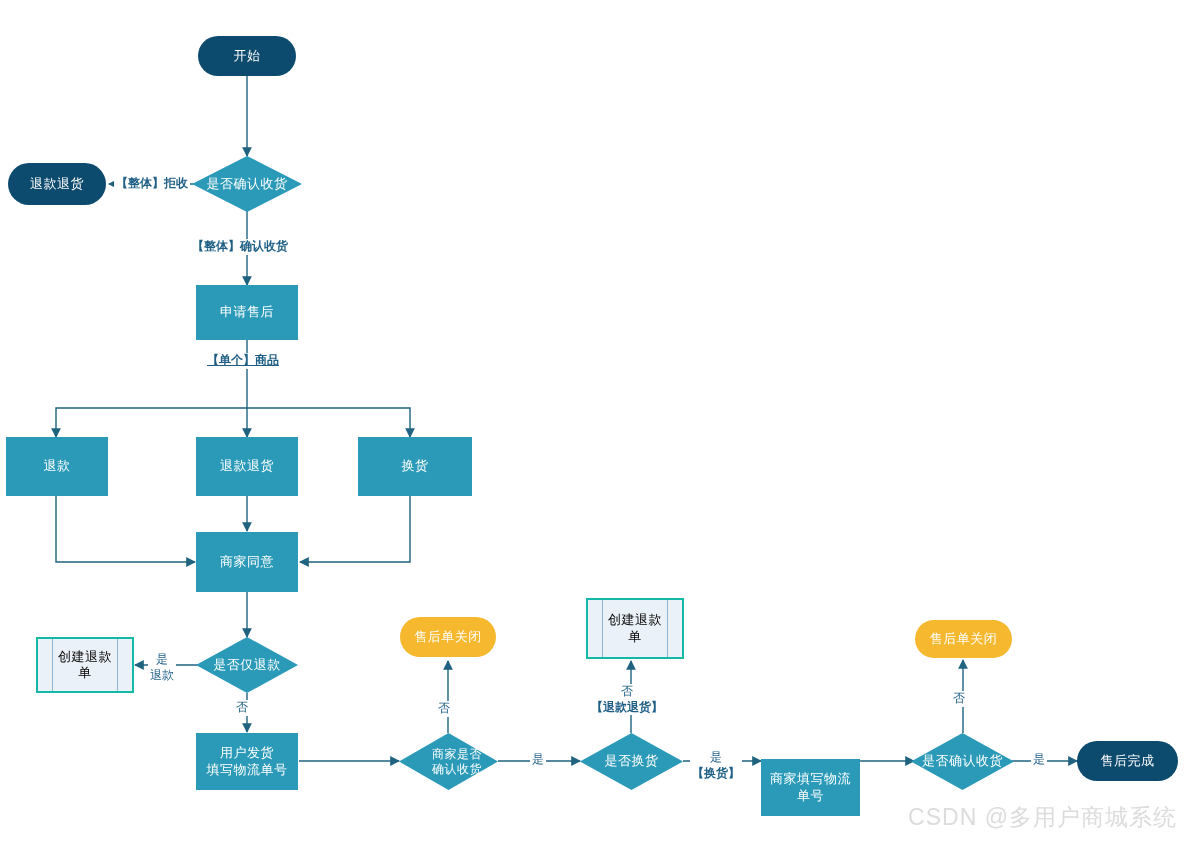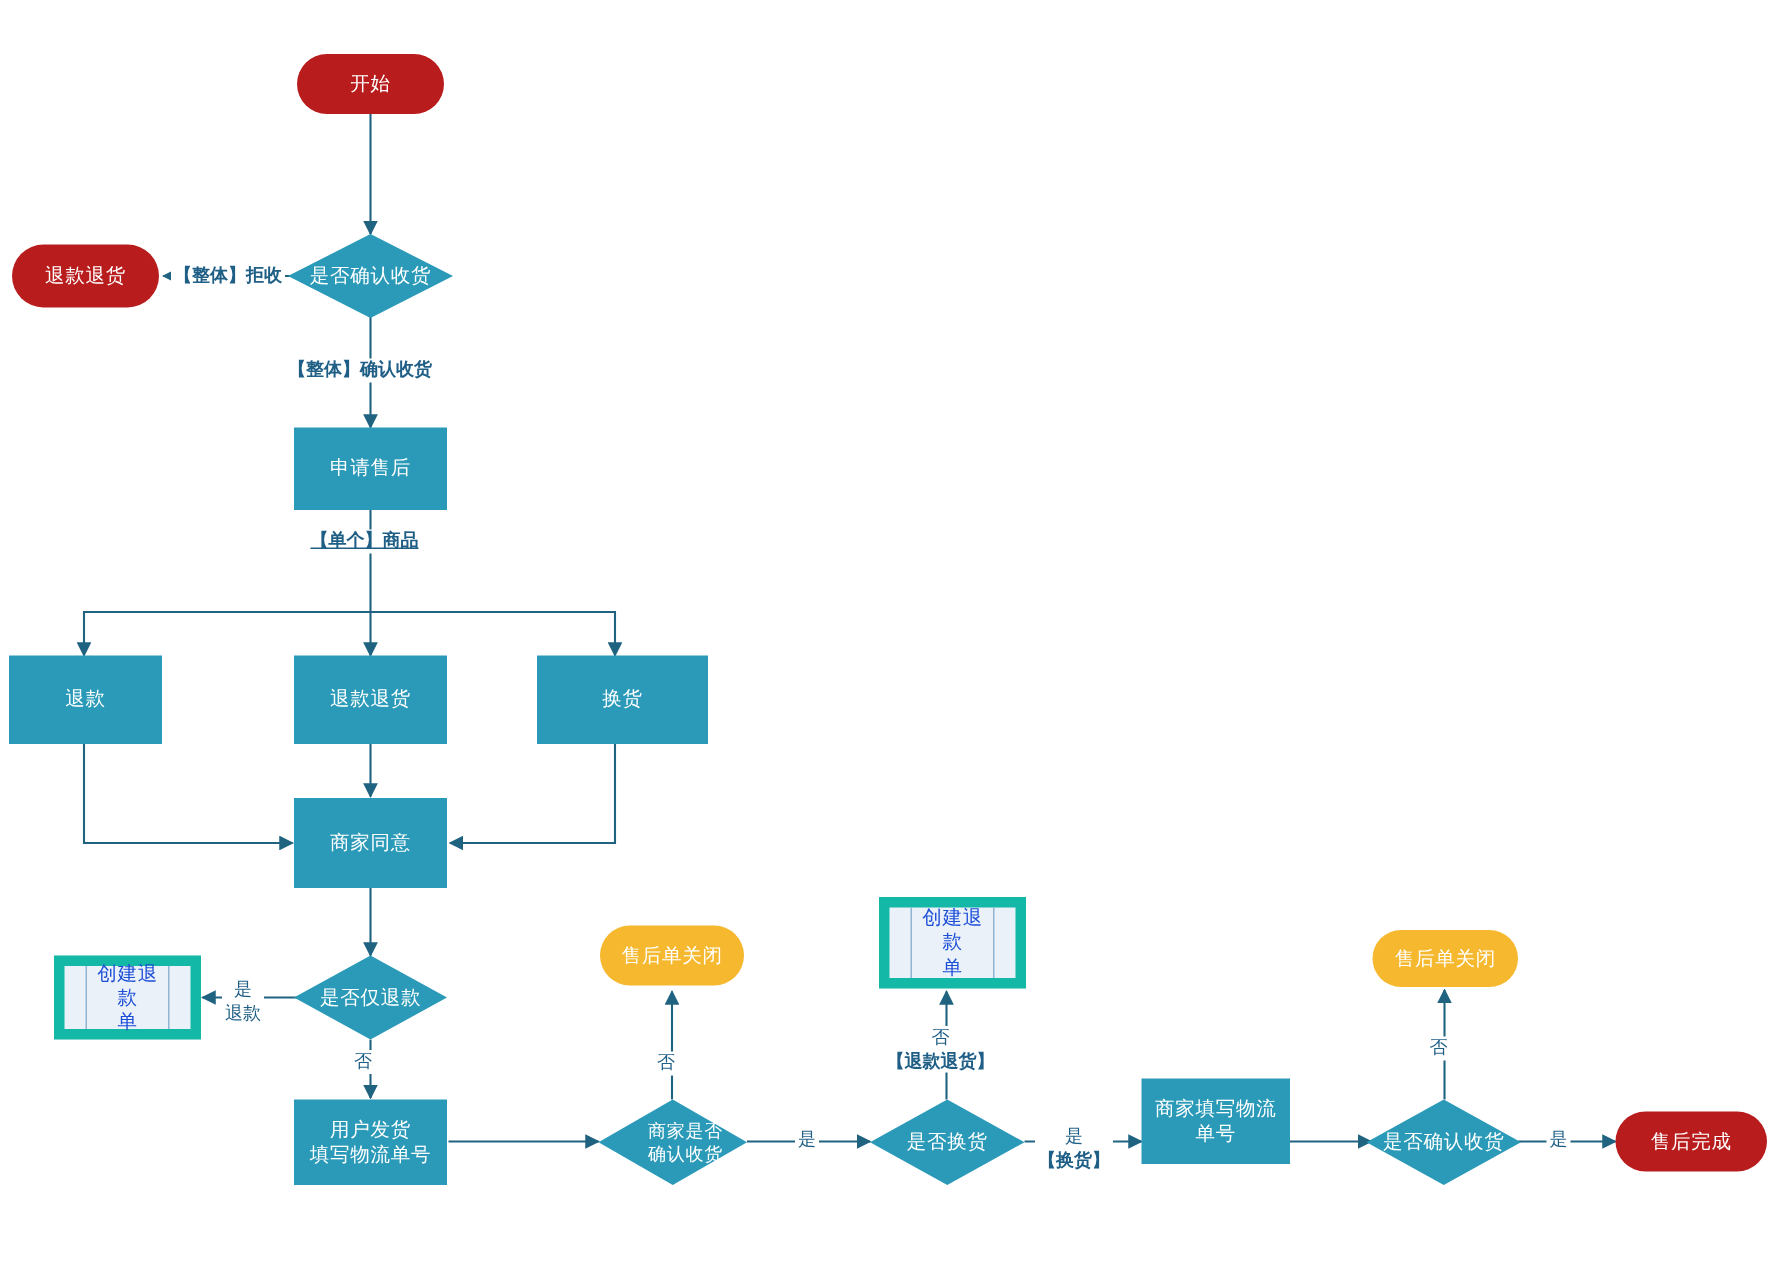--- a/index.html
+++ b/index.html
@@ -34,35 +34,35 @@
     justify-content: center;
     text-align: center;
     line-height: 1.25;
     color: #ffffff;
     font-size: 13px;
     letter-spacing: 0.5px;
     z-index: 3;
   }
   
   .node.stadium {
-    background: #b91c1c;
+    background: #0c4a6e;
     border-radius: 999px;
   }
   .node.stadium.orange {
     background: #f5b82e;
   }
   
   .node.rect {
     background: #2a9ab8;
   }
   
   .node.subroutine {
     background: #eaf1f8;
-    border: 7px solid #14b8a6;
-    color: #1d4ed8;
+    border: 2px solid #14b8a6;
+    color: #000000;
   }
   .node.subroutine .bar {
     position: absolute;
     top: 0;
     bottom: 0;
     width: 1px;
     background: #90b4d4;
   }
   .node.subroutine .bar.left  { left: 14px; }
   .node.subroutine .bar.right { right: 14px; }
@@ -243,21 +243,21 @@
 
   <div class="node subroutine" style="left:586px; top:598px; width:98px; height:61px;">
     <span class="bar left"></span>
     <span class="bar right"></span>
     <span class="sr-label">
       <span>创建退款</span><br>
       <span>单</span>
     </span>
   </div>
 
-  <div class="node rect" style="left:761px; top:719px; width:99px; height:57px;">
+  <div class="node rect" style="left:761px; top:759px; width:99px; height:57px;">
     <span>
       <span>商家填写物流</span><br>
       <span>单号</span>
     </span>
   </div>
 
   <div class="node diamond" style="left:911px; top:733px; width:103px; height:57px;">
     <span class="dm-shape"></span>
     <span class="dm-label">是否确认收货</span>
   </div>
@@ -310,14 +310,15 @@
   </div>
 
   <div class="edge-label" style="left:951px; top:691px;">
     <span>否</span>
   </div>
 
   <div class="edge-label" style="left:1031px; top:752px;">
     <span>是</span>
   </div>
 
+  <div id="watermark">CSDN @多用户商城系统</div>
 
 </div>
 
 </body></html>

